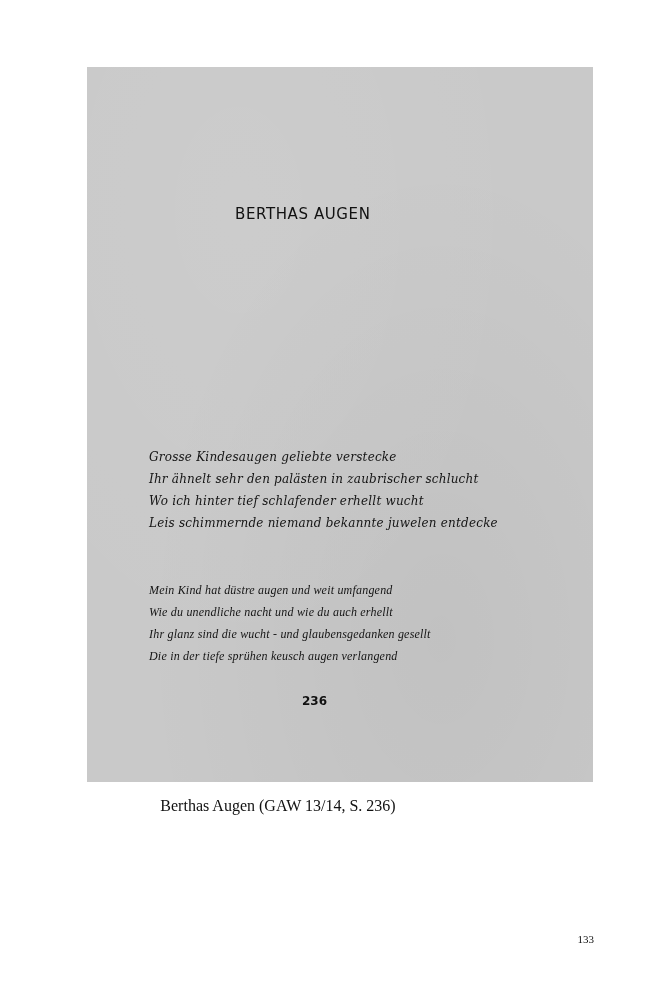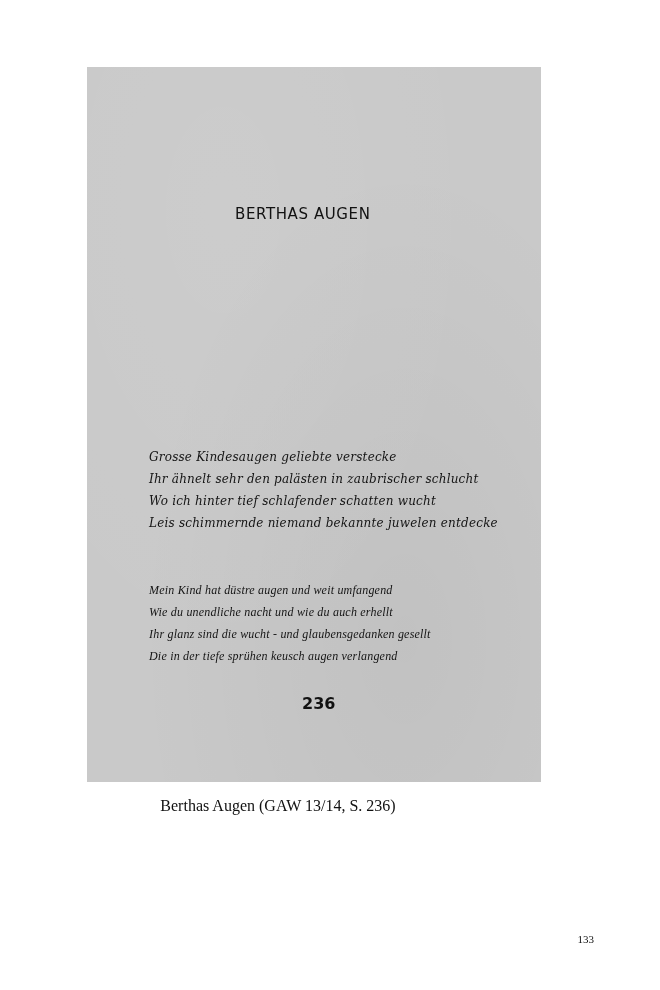--- a/index.html
+++ b/index.html
@@ -11,21 +11,21 @@
       width: 660px;
       height: 990px;
       position: relative;
       overflow: hidden;
       font-family: "Liberation Serif", serif;
     }
     .scan {
       position: absolute;
       left: 87px;
       top: 67px;
-      width: 454px;
+      width: 506px;
       height: 715px;
       background: #c9c9c9;
       background-image:
         radial-gradient(ellipse at 30% 20%, rgba(255,255,255,0.06), rgba(0,0,0,0) 60%),
         radial-gradient(ellipse at 70% 80%, rgba(0,0,0,0.04), rgba(0,0,0,0) 60%);
     }
     .scan-title {
       position: absolute;
       left: 148px;
       top: 138px;
@@ -51,21 +51,21 @@
     }
     .stanza-1 { top: 244px; }
     .stanza-2 { top: 379px; }
     .stanza-3 { top: 512px; font-family: Liberation Serif, serif; }
     .scan-page-number {
       position: absolute;
       left: 215px;
       top: 627px;
       font-family: "DejaVu Sans", sans-serif;
       font-weight: bold;
-      font-size: 16px;
+      font-size: 12px;
       color: #111;
     }
     .caption {
       position: absolute;
       left: 0;
       width: 556px;
       top: 797px;
       text-align: center;
       font-family: "Liberation Serif", serif;
       font-size: 16px;
@@ -84,21 +84,21 @@
 </head>
 <body>
 
 <div class="scan">
   <div class="scan-title">BERTHAS AUGEN</div>
 
 
   <div class="stanza stanza-2">
     <div class="line">Grosse Kindesaugen geliebte verstecke</div>
     <div class="line">Ihr ähnelt sehr den palästen in zaubrischer schlucht</div>
-    <div class="line">Wo ich hinter tief schlafender schatten wucht</div>
+    <div class="line">Wo ich hinter tief schlafender erhellt wucht</div>
     <div class="line">Leis schimmernde niemand bekannte juwelen entdecke</div>
   </div>
 
   <div class="stanza stanza-3">
     <div class="line">Mein Kind hat düstre augen und weit umfangend</div>
     <div class="line">Wie du unendliche nacht und wie du auch erhellt</div>
     <div class="line">Ihr glanz sind die wucht - und glaubensgedanken gesellt</div>
     <div class="line">Die in der tiefe sprühen keusch augen verlangend</div>
   </div>
 

